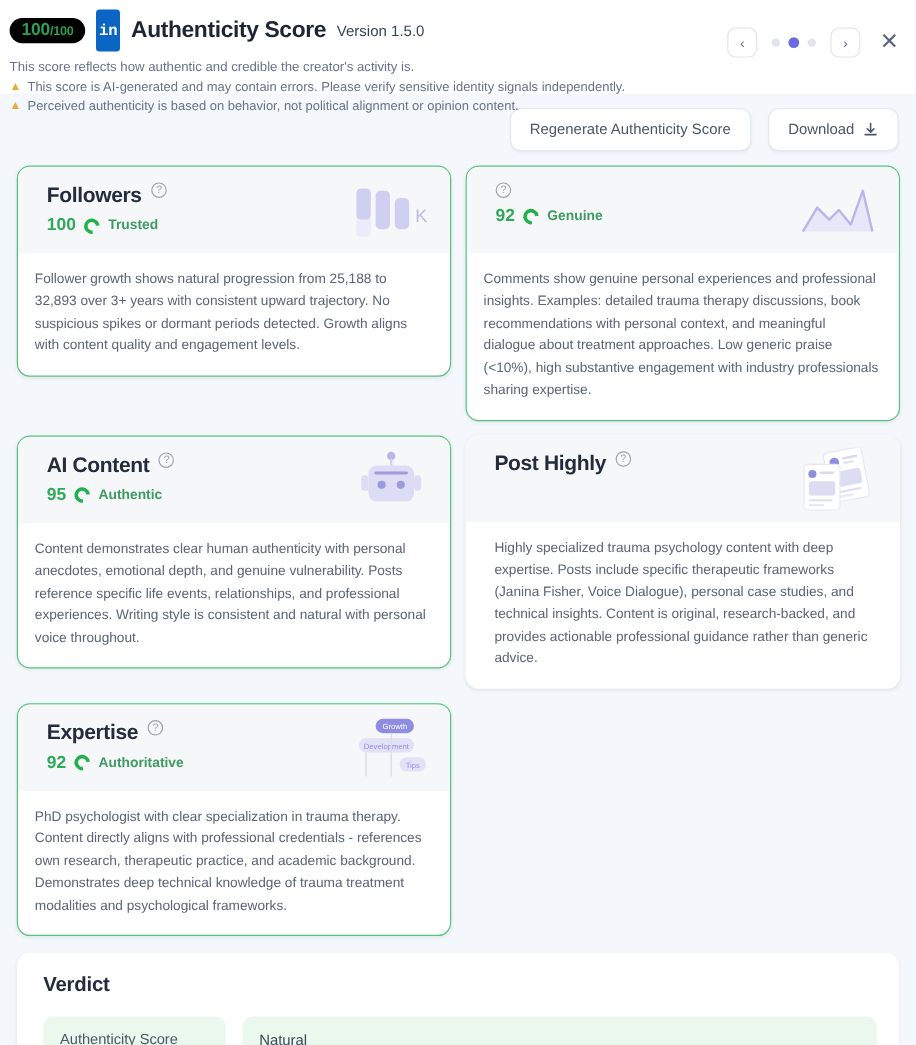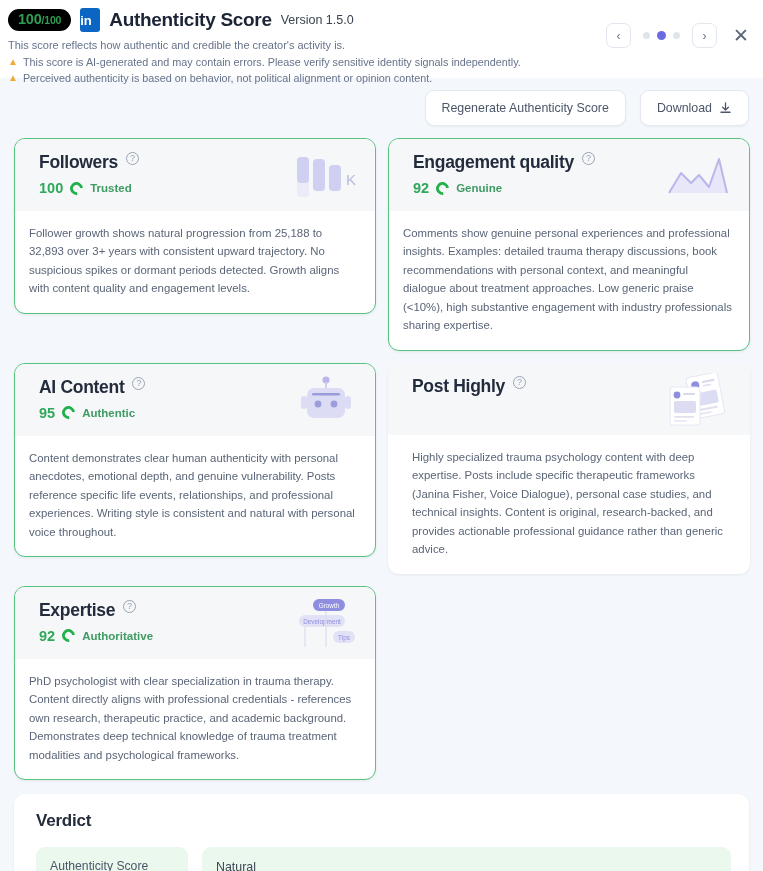--- a/index.html
+++ b/index.html
@@ -25,29 +25,29 @@
     border-radius: 13px;
     padding: 3px 10px 4px;
     font-size: 14.5px;
     font-weight: 700;
     letter-spacing: -0.2px;
     line-height: 1;
     white-space: nowrap;
   }
   .score-pill .denom { font-size: 10.5px; font-weight: 700; }
   .li-icon {
-    width: 20px; height: 24px;
+    width: 20px; height: 35px;
     background: #0a66c2;
     border-radius: 3px;
     color: #fff;
     font-size: 13px;
     font-weight: 700;
-    display: flex; align-items: center; 
+    display: flex; align-items: center; justify-content: center;
     line-height: 1;
-    font-family: Liberation Sans, sans-serif;
+    font-family: Liberation Mono, monospace;
   }
   .app-title {
     font-size: 19px;
     font-weight: 700;
     color: #1c2536;
     letter-spacing: -0.3px;
   }
   .app-version { font-size: 12.5px; color: #39434f; font-weight: 400; }
   .sub-line {
     font-size: 11px;
@@ -253,21 +253,20 @@
           <rect x="36" y="16" width="12" height="26" rx="4" fill="#cfcff2"></rect>
           <text x="53" y="36" font-size="15" fill="#b9bce0" font-family="Liberation Sans, sans-serif">K</text>
         </svg>
       </div>
       <div class="card-body">Follower growth shows natural progression from 25,188 to 32,893 over 3+ years with consistent upward trajectory. No suspicious spikes or dormant periods detected. Growth aligns with content quality and engagement levels.</div>
     </div>
 
     <div class="card bordered">
       <div class="card-head">
         <div class="card-title-row">
-          <span class="card-title">Engagement quality</span>
           <span class="help-ico">?</span>
         </div>
         <div class="score-row">
           <span class="score-num">92</span>
           <span class="ring"></span>
           <span class="score-label">Genuine</span>
         </div>
         <svg class="card-art" viewBox="0 0 66 56">
           <path d="M2 44 L14 24 L24 34 L32 26 L42 38 L52 10 L60 44 Z" fill="#e8e7f9"></path>
           <path d="M2 44 L14 24 L24 34 L32 26 L42 38 L52 10 L60 44" fill="none" stroke="#b8b6ea" stroke-width="2" stroke-linejoin="round"></path>

